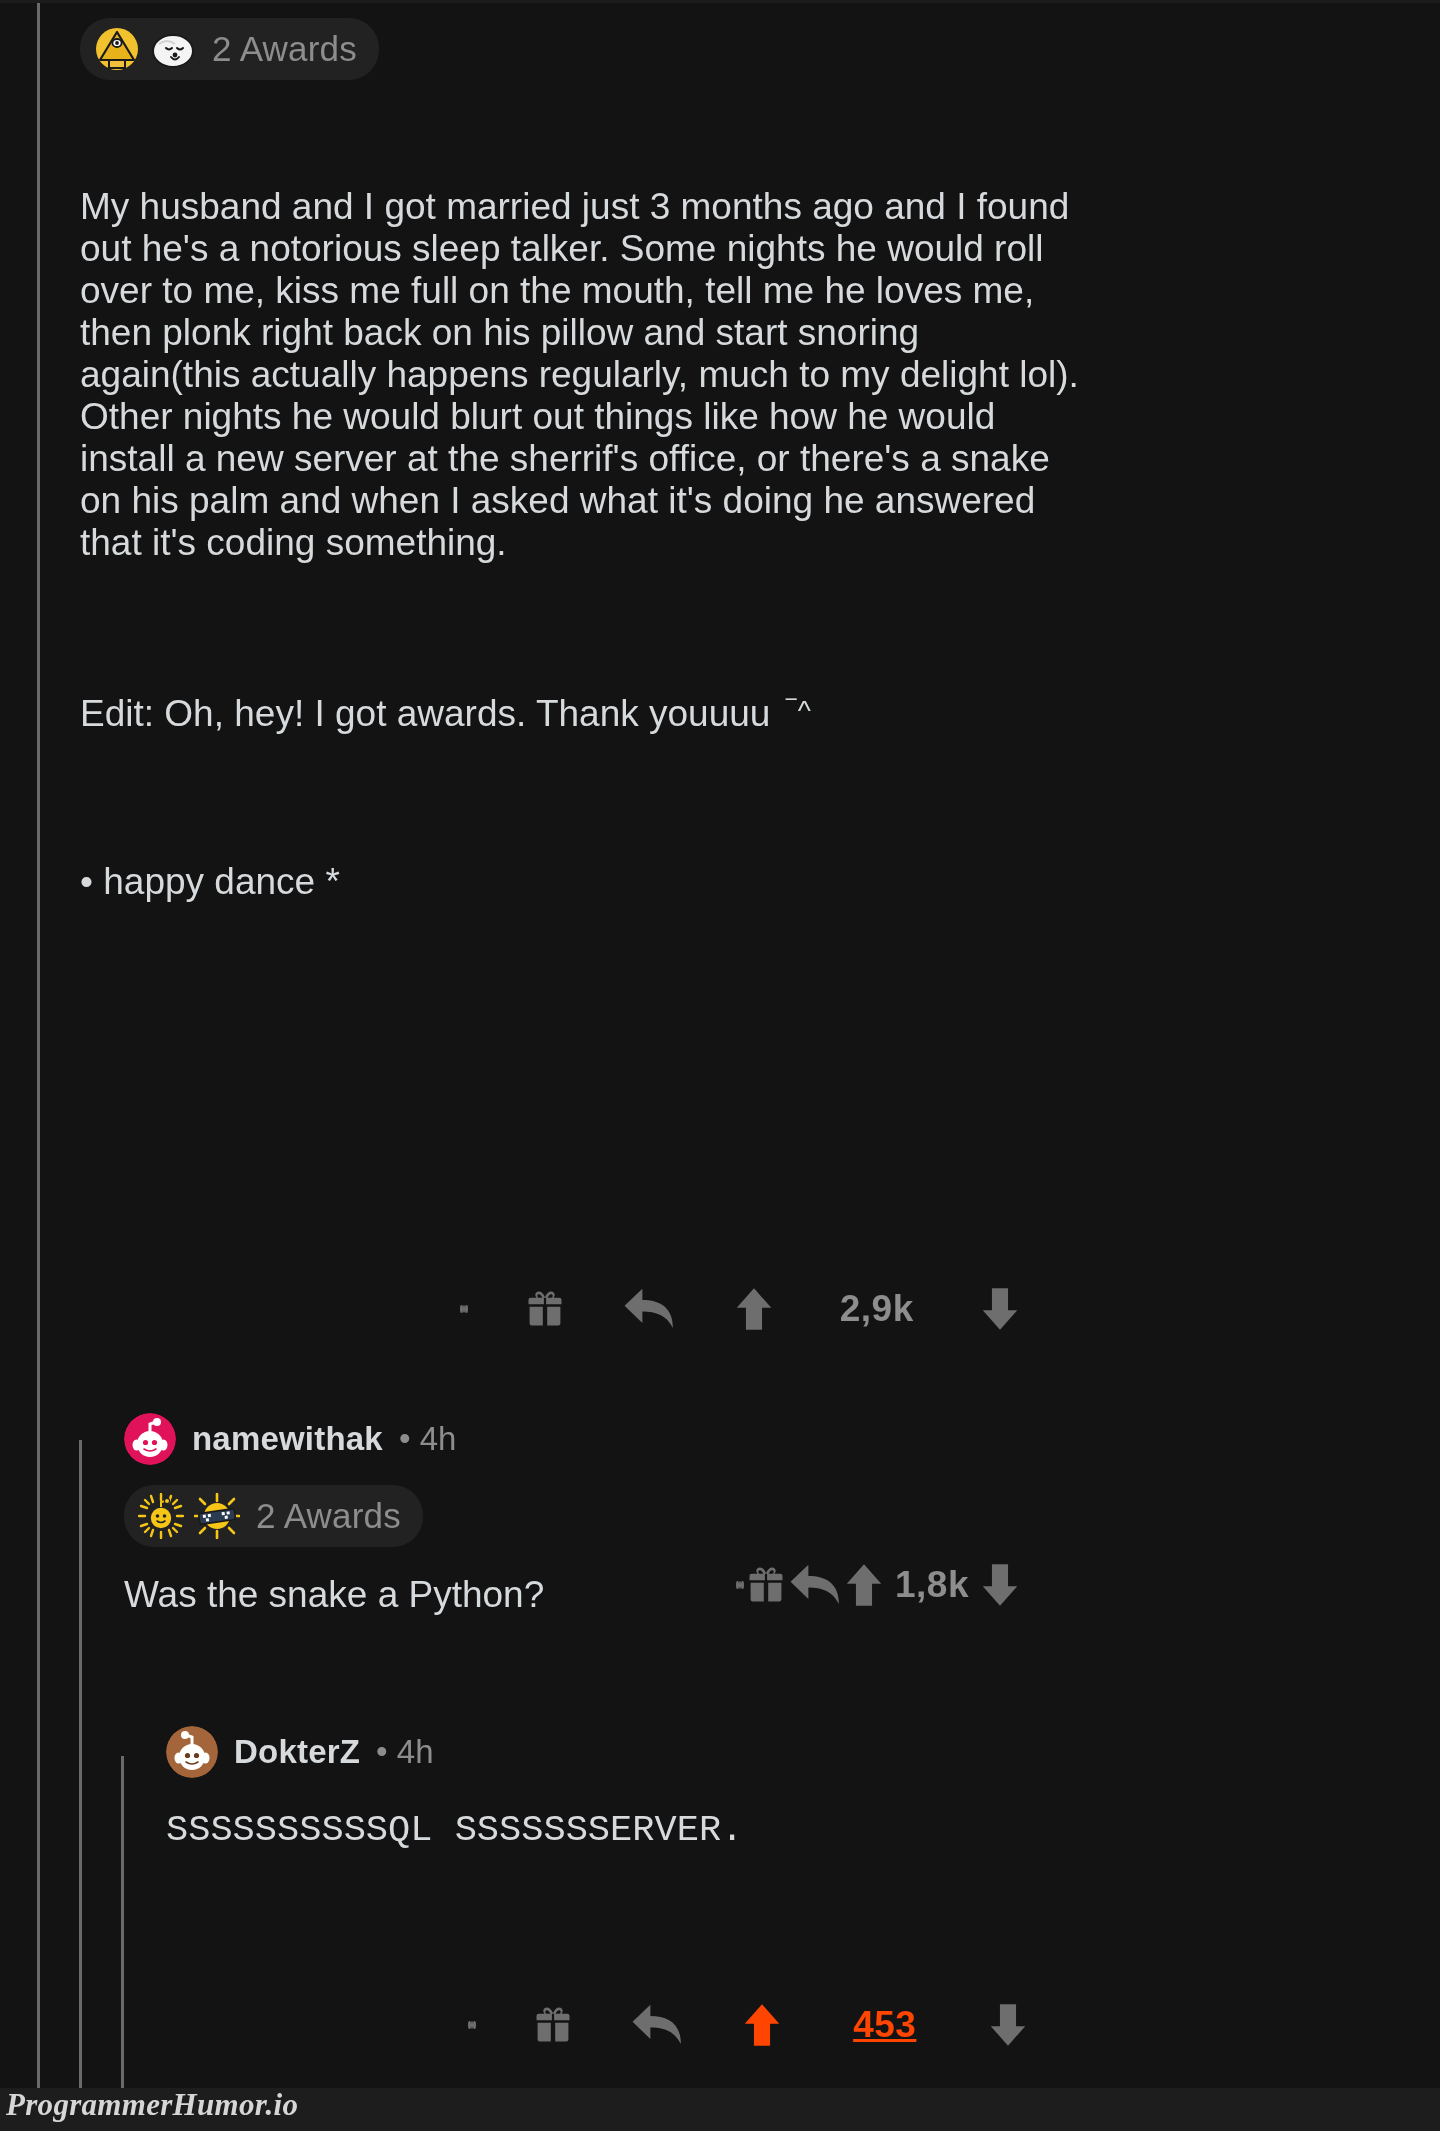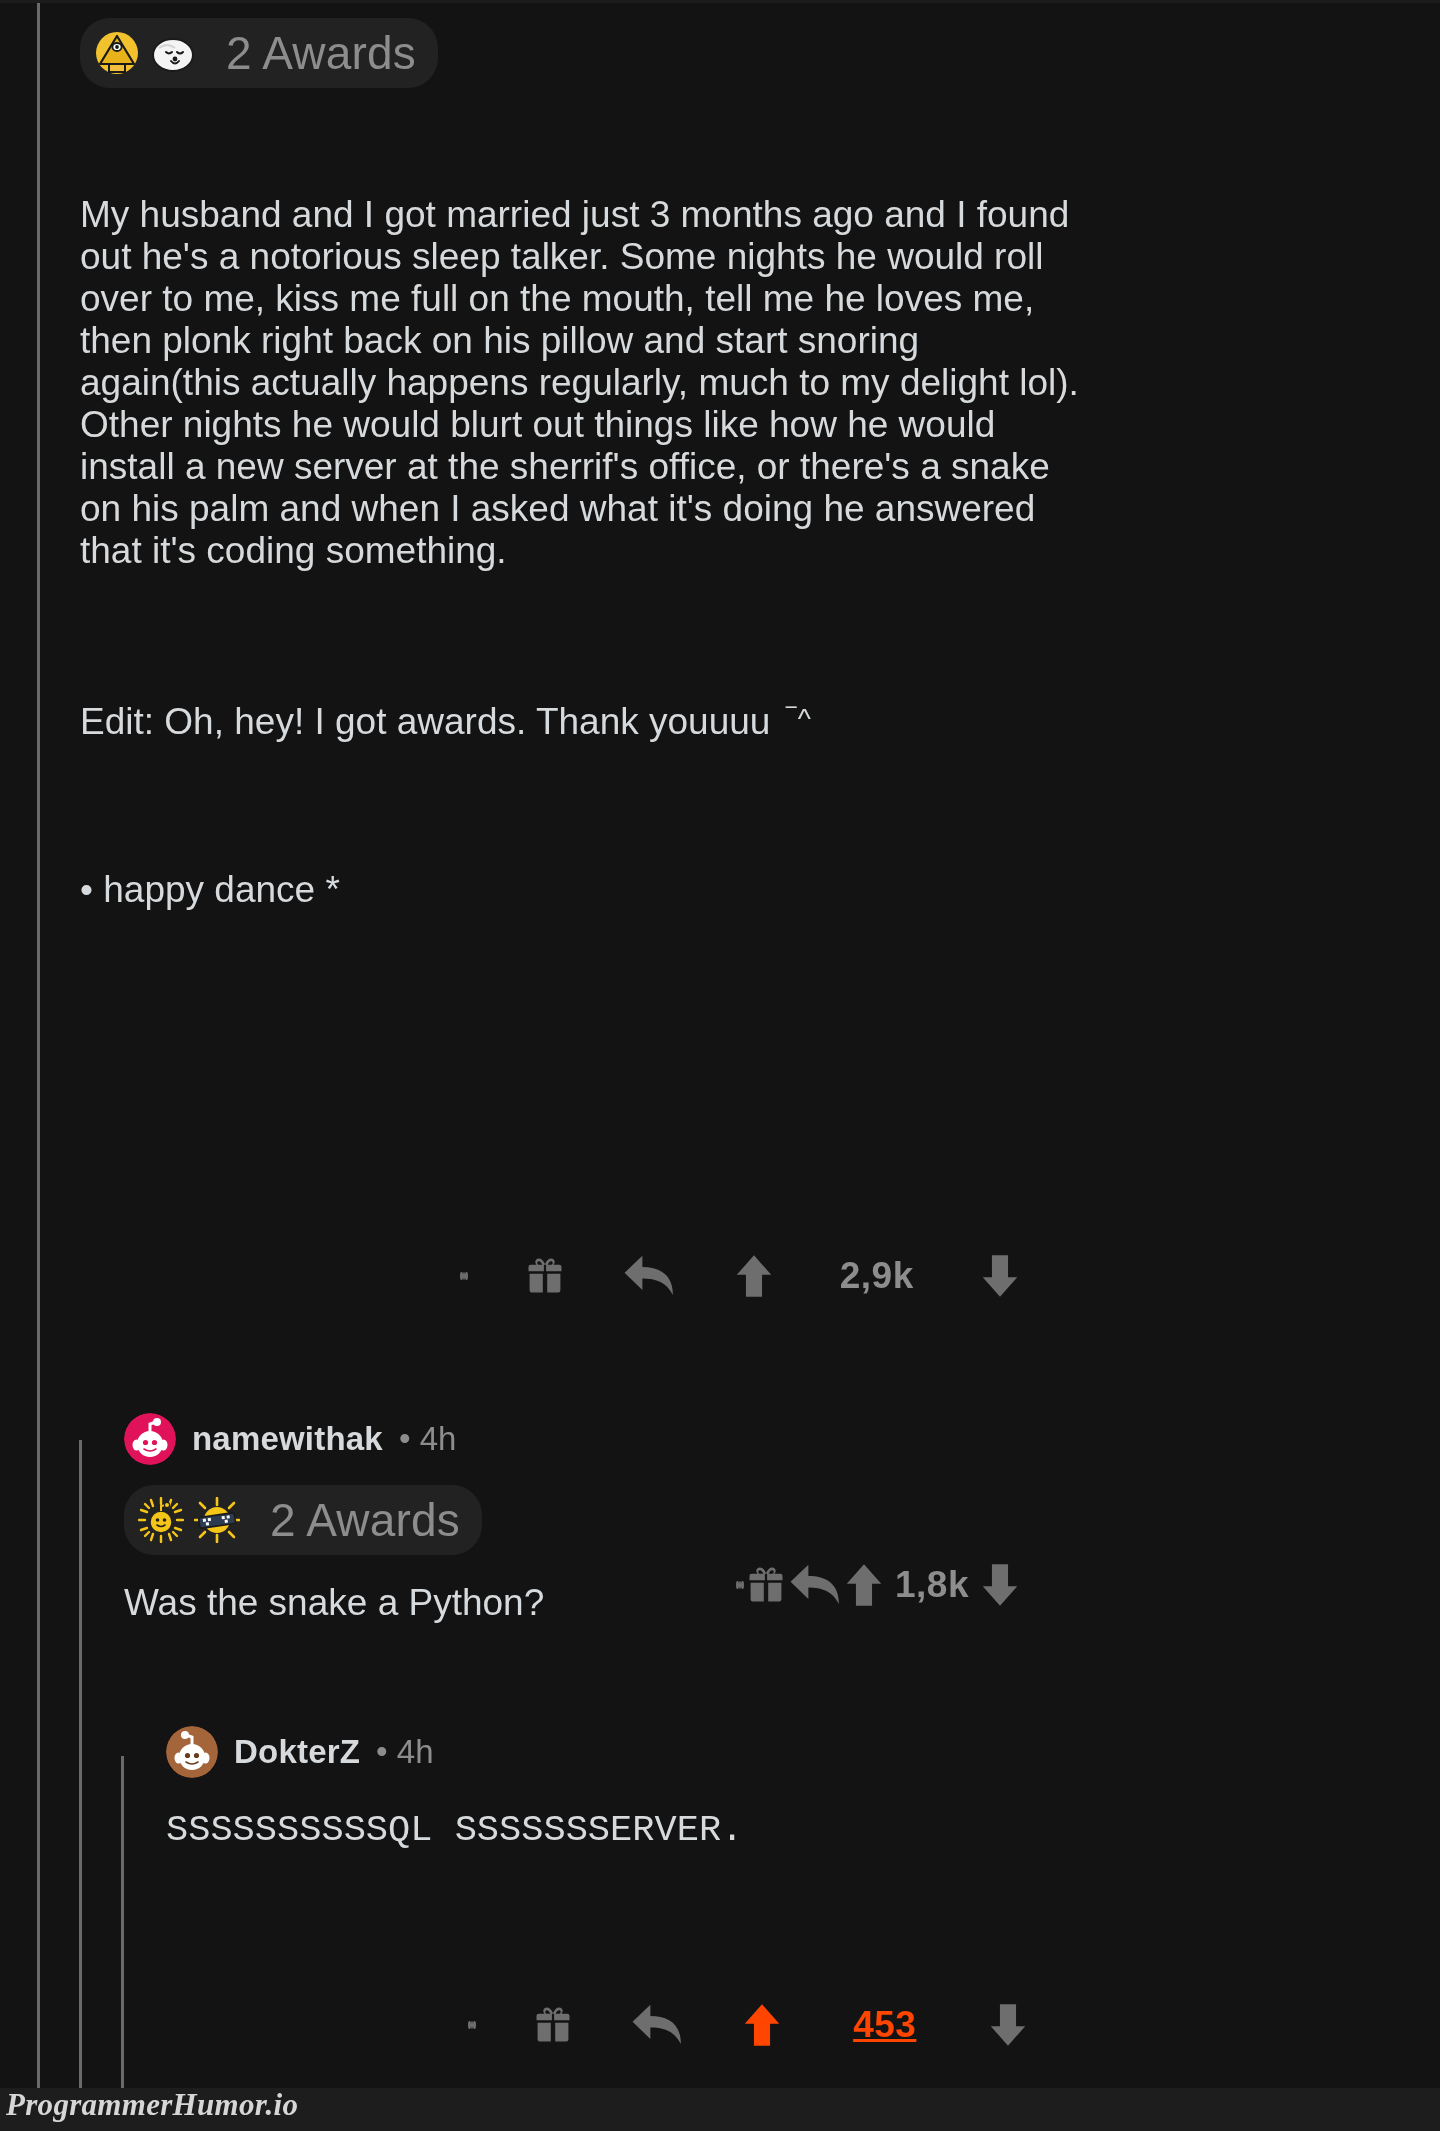--- a/index.html
+++ b/index.html
@@ -23,21 +23,21 @@
   #tl-2{left:121px; top:1756px; height:375px;}
 
   
   .award-pill{
     display:inline-flex;align-items:center;
     background:#222222;border-radius:30px;
     padding:8px 22px 8px 14px;
     gap:10px;
   }
   .award-pill .cnt{
-    color:#8d8d8d;font-size:46px;letter-spacing:.2px;margin-left:20px;
+    color:#8d8d8d;font-size:35px;letter-spacing:.2px;margin-left:6px;
   }
   .badge{width:46px;height:46px;display:inline-block;}
 
   
   .post-wrap{position:absolute;left:80px;top:18px;width:1000px;}
   .post-text{
     color:#d7dadc;font-size:37px;line-height:42px;
     margin-top:22px;white-space:pre-wrap;
   }
   .post-text p{margin:0 0 42px 0;}
@@ -114,21 +114,21 @@
     <span class="cnt">2 Awards</span>
   </div>
 
   <div class="post-text">
     <p>My husband and I got married just 3 months ago and I found out he's a notorious sleep talker. Some nights he would roll over to me, kiss me full on the mouth, tell me he loves me, then plonk right back on his pillow and start snoring again(this actually happens regularly, much to my delight lol). Other nights he would blurt out things like how he would install a new server at the sherrif's office, or there's a snake on his palm and when I asked what it's doing he answered that it's coding something.</p>
     <p><span>Edit: Oh, hey! I got awards. Thank youuuu</span><span class="emoticon">‾^</span></p>
     <p>• happy dance *</p>
   </div>
 </div>
 
-<div class="actions" style="left:460px;top:1243px;width:560px;height:66px;justify-content:space-between;align-items:center;">
+<div class="actions" style="left:460px;top:1276px;width:560px;height:66px;justify-content:space-between;align-items:center;">
   <div class="act kebab">
     <i></i>
       <i></i>
       <i></i>
   </div>
   <div class="act">
     <svg viewBox="0 0 40 40" width="44" height="44" fill="#6e6e6e">
       <path d="M14.5 4c-2.2 0-3.6 1.8-3.3 3.6.1.7.5 1.5 1.1 2.1H7a2 2 0 0 0-2 2v4h14v-6h2v6h14v-4a2 2 0 0 0-2-2h-5.3c.6-.6 1-1.4 1.1-2.1C29.1 5.8 27.7 4 25.5 4c-2.2 0-4 1.8-5.5 5-1.5-3.2-3.3-5-5.5-5zm0 2.6c1 0 2.1 1 3.1 3.1h-2.8c-1 0-1.8-.7-1.8-1.6s.6-1.5 1.5-1.5zm11 0c.9 0 1.5.6 1.5 1.5s-.8 1.6-1.8 1.6h-2.8c1-2.1 2.1-3.1 3.1-3.1zM6 18v15a2 2 0 0 0 2 2h10V18H6zm16 0v17h10a2 2 0 0 0 2-2V18H22z"></path>
     </svg>
   </div>

